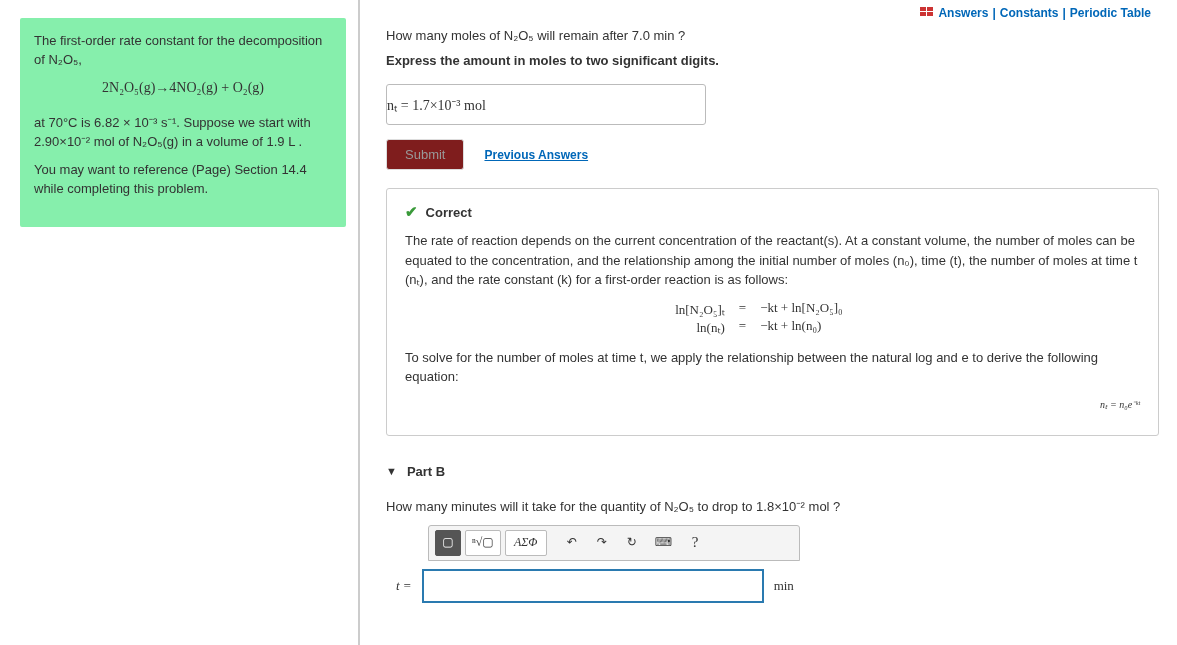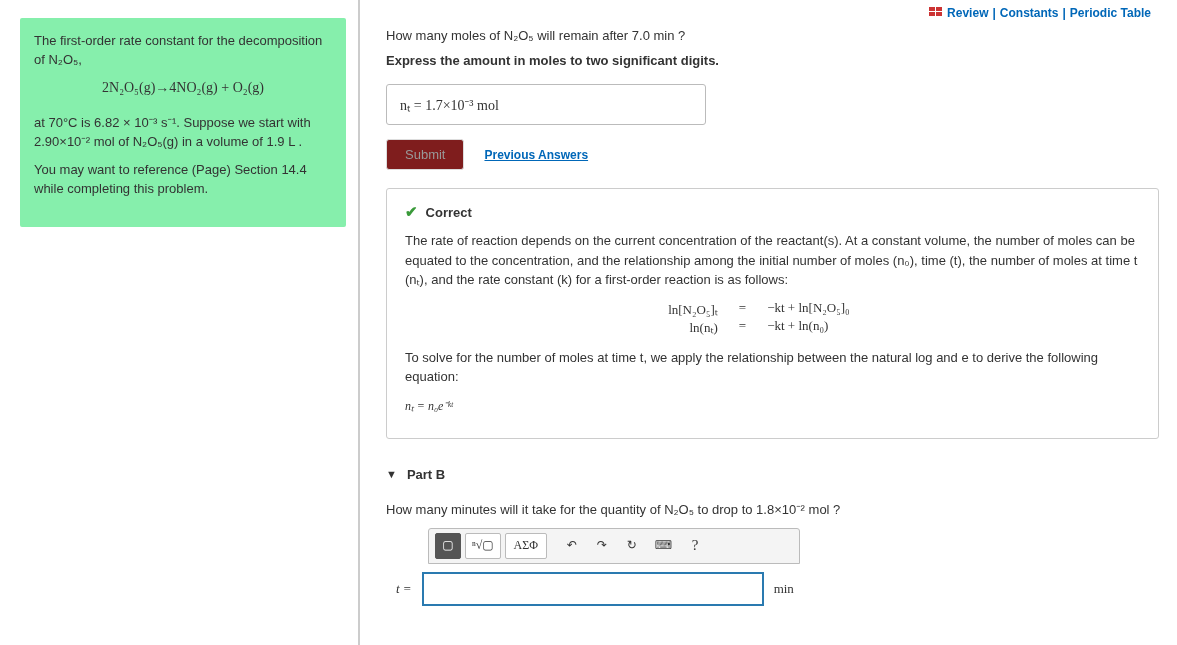--- a/index.html
+++ b/index.html
@@ -9,30 +9,30 @@
   .context-box { background: #86efac; padding: 14px 14px 18px 14px; border-radius: 2px; }
   .context-p { margin-bottom: 10px; line-height: 1.45; }
   .eqn { text-align: center; font-family: 'Times New Roman', serif; font-size: 14px; margin: 8px 0 18px; }
   .right-col { flex: 1; padding: 0 18px 0 26px; position: relative; overflow: hidden; }
   .top-links { position: absolute; top: 6px; right: 26px; font-size: 12px; color: #0067b8; font-weight: bold; display: flex; align-items: center; gap: 4px; }
   .top-links a { color: #0067b8; text-decoration: none; cursor: pointer; }
   .flag-icon svg { width: 14px; height: 10px; }
   .partA { margin-top: 28px; }
   .question { margin-bottom: 10px; }
   .instr { font-weight: bold; margin-bottom: 16px; }
-  .answer-display { border: 1px solid #bbb; border-radius: 3px; padding: 10px 13px; width: 320px; font-family: 'Times New Roman', serif; font-size: 14px; margin-bottom: 14px; }
+  .answer-display { border: 1px solid #bbb; border-radius: 3px; padding: 10px 0; width: 320px; font-family: 'Times New Roman', serif; font-size: 14px; margin-bottom: 14px; }
   .btn-row { display: flex; align-items: center; gap: 20px; margin-bottom: 18px; }
   .submit-btn { background: #7f1d1d; color: #999; border: 1px solid #ddd; border-radius: 3px; padding: 7px 18px; font-size: 13px; cursor: default; }
   .prev-ans { color: #0067b8; font-weight: bold; font-size: 12px; text-decoration: underline; cursor: pointer; }
   .feedback-box { border: 1px solid #ccc; border-radius: 3px; padding: 14px 18px 20px 18px; background: #fff; }
   .correct-row { display: flex; align-items: center; gap: 8px; font-weight: bold; margin-bottom: 10px; }
   .check { color: #3a9a3a; font-size: 15px; }
   .fb-text { line-height: 1.5; margin-bottom: 10px; }
-  .fb-eqn { text-align: left; font-family: 'Times New Roman', serif; font-size: 12px; margin: 4px 0; }
-  .fb-eqn-row { display: flex; justify-content: center; gap: 21px; font-family: 'Times New Roman', serif; }
+  .fb-eqn { text-align: right; font-family: 'Times New Roman', serif; font-size: 10px; margin: 4px 0; }
+  .fb-eqn-row { display: flex; justify-content: center; gap: 14px; font-family: 'Times New Roman', serif; }
   .partB-header { display: flex; align-items: center; gap: 10px; margin-top: 28px; margin-bottom: 18px; }
   .caret { font-size: 11px; }
   .partB-title { font-weight: bold; }
   .input-toolbar { border: 1px solid #bbb; border-radius: 3px 3px 0 0; background: #f4f4f4; display: flex; align-items: center; gap: 4px; padding: 4px 6px; width: 372px; margin-left: 42px; }
   .tool-btn { background: #fff; border: 1px solid #bbb; border-radius: 2px; padding: 3px 6px; font-size: 12px; cursor: pointer; min-width: 26px; height: 26px; display: flex; align-items: center; justify-content: center; font-family: 'Times New Roman', serif; }
   .tool-btn.dark { background: #555; color: #fff; border-color: #555; }
   .tool-sep { width: 4px; }
   .input-row { display: flex; align-items: center; gap: 10px; margin-top: 8px; }
   .var-label { font-family: 'Times New Roman', serif; font-style: italic; margin-left: 10px; }
   .answer-input-box { border: 2px solid #2a7ab0; width: 342px; height: 34px; }
@@ -57,21 +57,21 @@
   <div class="right-col">
     <div class="top-links">
       <span class="flag-icon">
         <svg viewBox="0 0 14 10">
             <rect x="0" y="0" width="6" height="4" fill="#c33"></rect>
             <rect x="7" y="0" width="6" height="4" fill="#c33"></rect>
             <rect x="0" y="5" width="6" height="4" fill="#c33"></rect>
             <rect x="7" y="5" width="6" height="4" fill="#c33"></rect>
           </svg>
       </span>
-      <a>Review</a>
+      <a>Answers</a>
       <span> | </span>
       <a>Constants</a>
       <span> | </span>
       <a>Periodic Table</a>
     </div>
 
     <div class="partA">
       <p class="question">How many moles of N₂O₅ will remain after 7.0 min ?</p>
       <p class="instr">Express the amount in moles to two significant digits.</p>
       <div class="answer-display">nₜ =  1.7×10⁻³  mol</div>
@@ -103,21 +103,21 @@
     <div class="partB-header">
       <span class="caret">▼</span>
       <span class="partB-title">Part B</span>
     </div>
 
     <p class="question">How many minutes will it take for the quantity of N₂O₅ to drop to 1.8×10⁻² mol ?</p>
 
     <div class="input-toolbar">
       <div class="tool-btn dark">▢</div>
       <div class="tool-btn">ⁿ√▢</div>
-      <div class="tool-btn" style="min-width:42px;">ΑΣΦ</div>
+      <div class="tool-btn" style="min-width:42px;font-style:italic;">ΑΣΦ</div>
       <div class="tool-sep"></div>
       <div class="tool-btn" style="border:none;background:transparent;">↶</div>
       <div class="tool-btn" style="border:none;background:transparent;">↷</div>
       <div class="tool-btn" style="border:none;background:transparent;">↻</div>
       <div class="tool-btn" style="border:none;background:transparent;">⌨</div>
       <div class="tool-btn" style="border:none;background:transparent;font-size:15px;">?</div>
     </div>
 
     <div class="input-row">
       <span class="var-label">t =</span>

